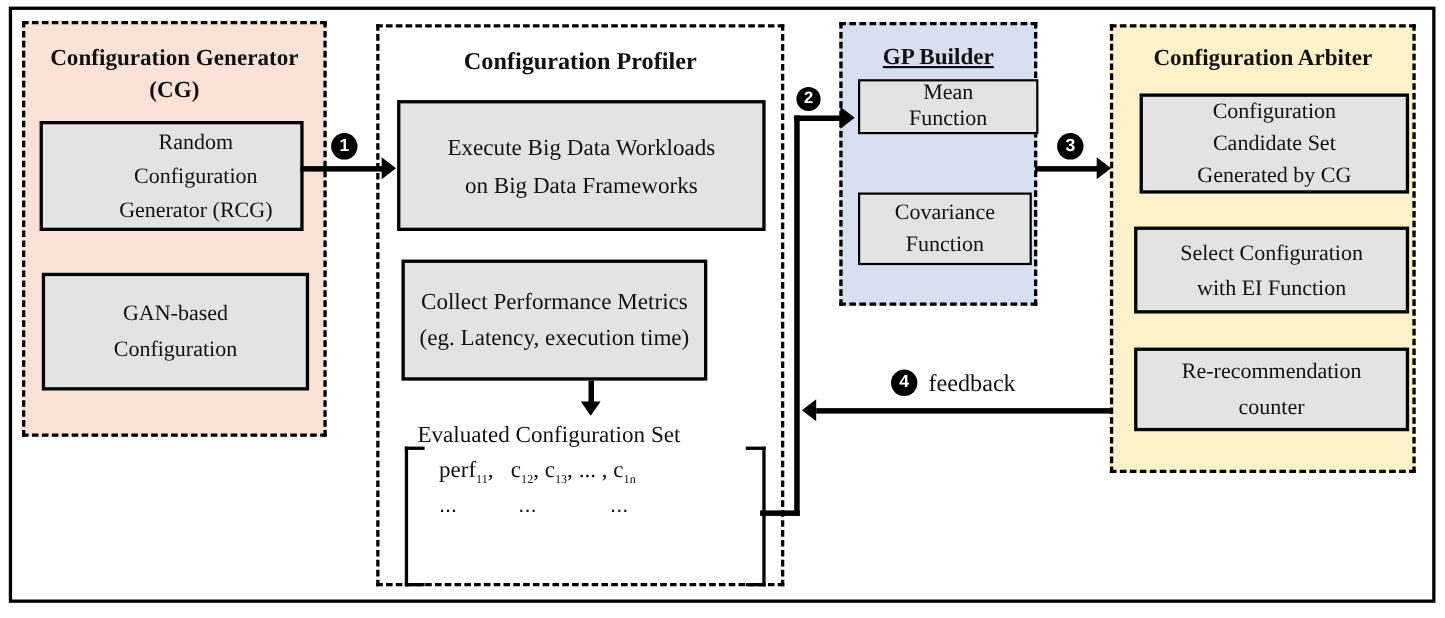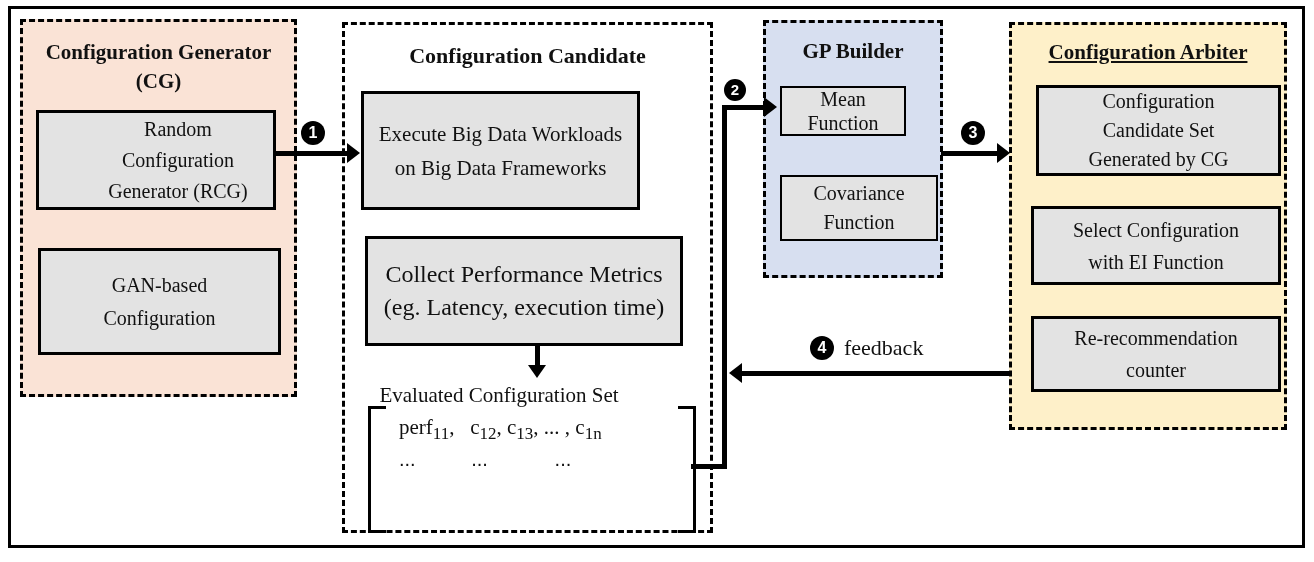--- a/index.html
+++ b/index.html
@@ -42,42 +42,42 @@
 
   
   #panel-cg{left:20px;top:19px;width:277px;height:378px;background:var(--cg_bg);}
   #panel-cg .panel-title{padding-top:16px;line-height:29px;font-size:21px;}
   #box-rcg{left:13px;top:88px;width:240px;height:100px;line-height:31px;padding-left:44px;}
   #box-gcg{left:15px;top:226px;width:243px;height:107px;line-height:33px;}
 
   
   #panel-profiler{left:342px;top:22px;width:371px;height:511px;background:#ffffff;}
   #panel-profiler .panel-title{padding-top:17px;line-height:28px;font-size:22px;}
-  #box-execute{left:16px;top:66px;width:279px;height:119px;line-height:34px;font-size:21px;text-align:right;}
-  #box-collect{left:20px;top:211px;width:318px;height:110px;line-height:33px;font-size:24px;}
+  #box-execute{left:16px;top:66px;width:335px;height:119px;line-height:34px;font-size:21px;text-align:right;}
+  #box-collect{left:20px;top:211px;width:278px;height:110px;line-height:33px;font-size:21px;}
   #evaluated-label{left:14px;top:358px;width:280px;text-align:center;font-size:21px;}
   .bracket{box-sizing:border-box;width:18px;height:127px;top:381px;}
   #bracket-left{left:23px;border-left:3px solid var(--line);border-top:3px solid var(--line);border-bottom:3px solid var(--line);}
   #bracket-right{left:333px;border-right:3px solid var(--line);border-top:3px solid var(--line);border-bottom:3px solid var(--line);}
   #matrix-rows{left:54px;top:386px;width:280px;}
   .matrix-row{white-space:pre;font-size:21px;height:32px;line-height:32px;}
   .matrix-row:nth-child(3){height:29px;line-height:29px;}
   .matrix-row:nth-child(4){height:30px;line-height:30px;}
   .matrix-row.sans{font-family:"Liberation Sans","DejaVu Sans",sans-serif;font-size:20px;}
-  .matrix-row sub{font-size:17px;line-height:0;}
+  .matrix-row sub{font-size:11px;line-height:0;}
 
   
-  #panel-gp{left:763px;top:20px;width:180px;height:258px;background:var(--gp_bg);}
+  #panel-gp{left:763px;top:20px;width:180px;height:258px;background:var(--gp_bg);text-decoration:underline;}
   #panel-gp .panel-title{padding-top:14px;line-height:28px;font-size:21px;}
-  #box-mean{left:14px;top:63px;width:126px;height:50px;line-height:24px;border-width:2px;}
+  #box-mean{left:14px;top:49px;width:164px;height:50px;line-height:24px;border-width:2px;justify-content:flex-end;}
   #box-covariance{left:14px;top:152px;width:158px;height:66px;line-height:29px;border-width:2px;}
 
   
   #panel-arbiter{left:1009px;top:22px;width:278px;height:408px;background:var(--arbiter_bg);}
-  #panel-arbiter .panel-title{padding-top:13px;line-height:28px;font-size:21px;text-decoration:underline;}
+  #panel-arbiter .panel-title{padding-top:13px;line-height:28px;font-size:21px;}
   #box-candidate{left:24px;top:60px;width:245px;height:91px;line-height:29px;}
   #box-select{left:19px;top:181px;width:250px;height:79px;line-height:32px;}
   #box-rerec{left:19px;top:291px;width:250px;height:76px;line-height:32px;}
 
   #feedback-label{left:844px;top:334px;height:28px;line-height:28px;font-size:22px;}
 </style>
 </head>
 <body>
 
 <div id="stage">
@@ -94,21 +94,21 @@
       <div>Configuration</div>
       <div>Generator (RCG)</div>
     </div>
     <div id="box-gcg" class="abs gbox">
       <div>GAN-based</div>
       <div>Configuration</div>
     </div>
   </div>
 
   <div id="panel-profiler" class="abs panel">
-    <div class="panel-title">Configuration Candidate</div>
+    <div class="panel-title">Configuration Profiler</div>
     <div id="box-execute" class="abs gbox">
       <div>Execute Big Data Workloads</div>
       <div>on Big Data Frameworks</div>
     </div>
     <div id="box-collect" class="abs gbox">
       <div>Collect Performance Metrics</div>
       <div>(eg. Latency, execution time)</div>
     </div>
 
     <div class="abs vline" style="left:190px;top:321px;height:21px;"></div>

